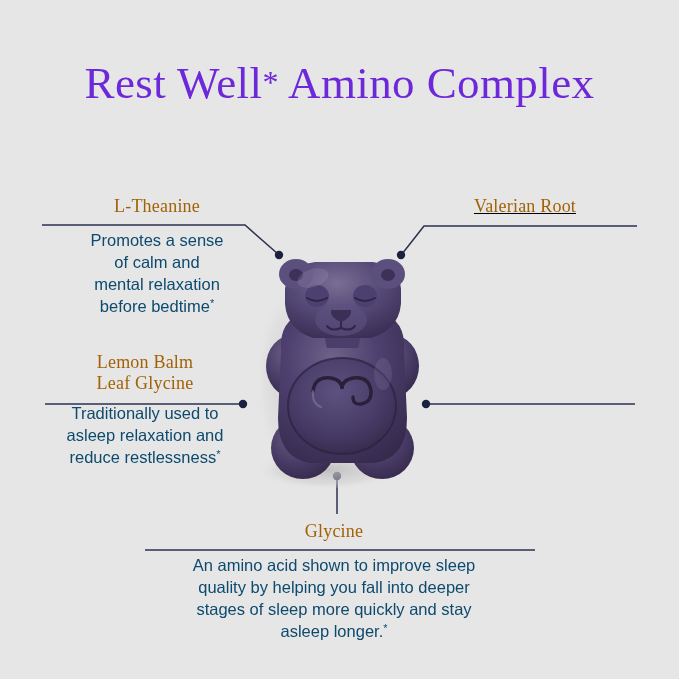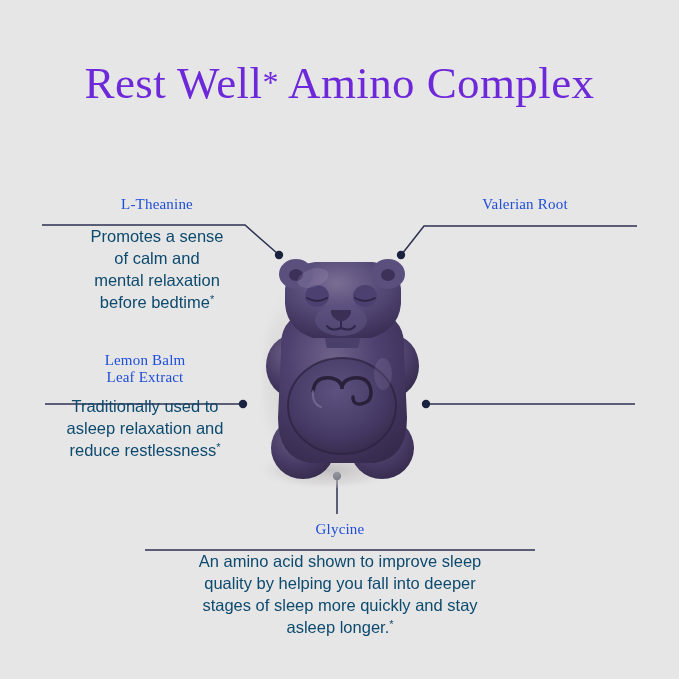--- a/index.html
+++ b/index.html
@@ -37,46 +37,46 @@
     font-size: 32px;
     vertical-align: 5px;
   }
 
   
   .callout {
     position: absolute;
   }
   .callout .head {
     font-family: "Liberation Serif", serif;
-    font-size: 15px;
-    color: #1d4ed8;
+    font-size: 18px;
+    color: #a16207;
     text-align: center;
     line-height: 1.16;
     letter-spacing: 0.2px;
     white-space: pre-line;
   }
   .callout .body {
     font-family: "Liberation Sans", sans-serif;
     font-size: 16.5px;
     color: #0c4a6e;
     text-align: center;
     line-height: 1.33;
     white-space: pre-line;
     font-weight: 300;
   }
   .callout .body .sup {
     font-size: 11px;
     vertical-align: 5px;
   }
 
   #c-theanine  { left: 42px;  top: 196px; width: 230px; }
-  #c-valerian  { left: 410px; top: 196px; width: 230px; }
+  #c-valerian  { left: 410px; top: 196px; width: 230px; text-decoration: underline; }
   #c-lemon     { left: 40px;  top: 352px; width: 210px; }
   #c-passion   { left: 424px; top: 352px; width: 215px; }
-  #c-glycine   { left: 140px; top: 521px; width: 400px; }
+  #c-glycine   { left: 134px; top: 521px; width: 400px; }
 
   .gap-top   { height: 13px; }
   .gap-mid   { height: 9px; }
 
   
   #connectors {
     position: absolute;
     left: 0;
     top: 0;
     width: 679px;
@@ -199,21 +199,21 @@
 before bedtime</span><span class="sup">*</span></div>
   </div>
 
   <div class="callout" id="c-valerian">
     <div class="head">Valerian Root</div>
     <div class="gap-top"></div>
   </div>
 
   <div class="callout" id="c-lemon">
     <div class="head">Lemon Balm
-Leaf Extract</div>
+Leaf Glycine</div>
     <div class="gap-mid"></div>
     <div class="body"><span>Traditionally used to
 asleep relaxation and
 reduce restlessness</span><span class="sup">*</span></div>
   </div>
 
 
   <div class="callout" id="c-glycine">
     <div class="head">Glycine</div>
     <div class="gap-top"></div>

